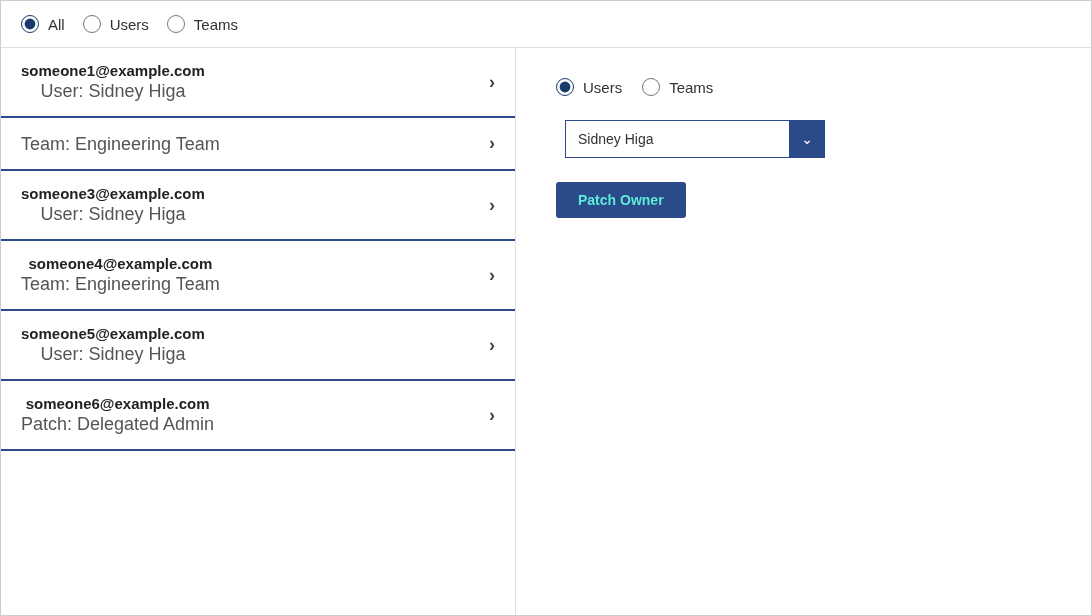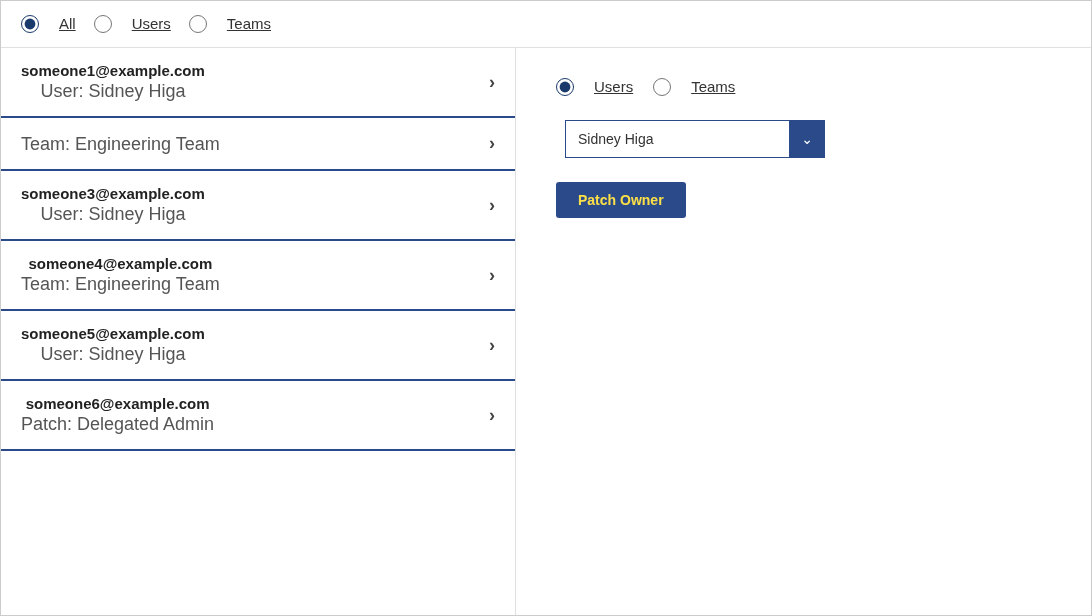--- a/index.html
+++ b/index.html
@@ -29,25 +29,25 @@
       border-bottom: 1px solid #e0e0e0;
       background: #fff;
     }
     .radio-group {
       display: flex;
       align-items: center;
       gap: 18px;
     }
     .radio-label {
       display: flex;
-      gap: 20px;
+      align-items: center;
+      gap: 9px;
       cursor: pointer;
       font-size: 15px;
       color: #333;
-      text-decoration: underline;
     }
     .radio-label input[type="radio"] {
       width: 18px;
       height: 18px;
       accent-color: #1a3a6b;
       cursor: pointer;
     }
     
     .content-area {
       display: flex;
@@ -131,21 +131,21 @@
       align-items: center;
       justify-content: center;
       pointer-events: none;
     }
     .select-dropdown-btn .chevron-down {
       color: #fff;
       font-size: 14px;
     }
     .patch-owner-btn {
       background: #2a4a8a;
-      color: #fde047;
+      color: #5eead4;
       border: none;
       padding: 10px 22px;
       font-size: 14px;
       font-weight: bold;
       cursor: pointer;
       border-radius: 3px;
       width: fit-content;
     }
     
     .list-panel::-webkit-scrollbar {

